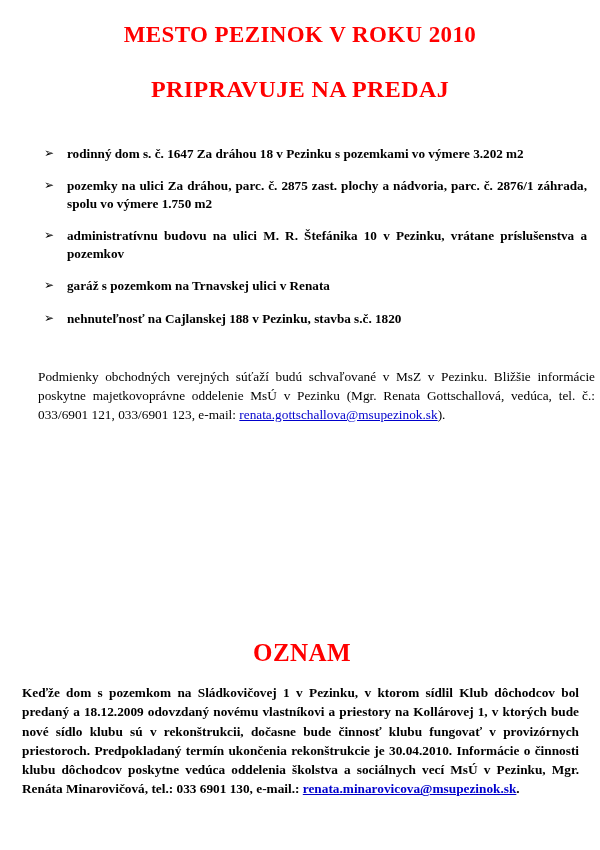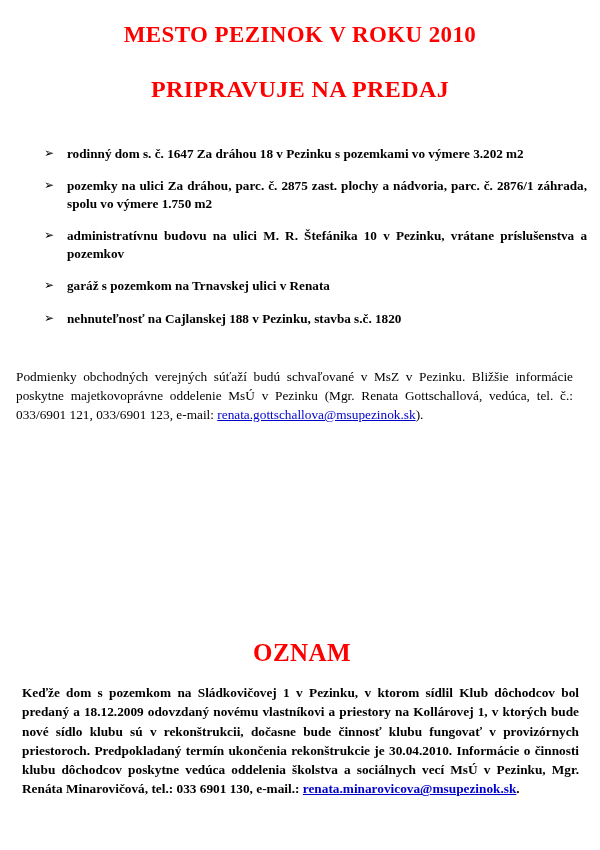--- a/index.html
+++ b/index.html
@@ -95,21 +95,21 @@
   
   .body-para {
     position: absolute;
     font-size: 13.3px;
     line-height: 1.42;
     text-align: justify;
     text-justify: inter-word;
     margin: 0;
   }
   #para-conditions {
-    left: 16px;
+    left: 38px;
     top: 368px;
     width: 557px;
     font-weight: normal;
   }
   #para-notice {
     left: 22px;
     top: 683px;
     width: 557px;
     font-weight: bold;
     line-height: 1.45;

